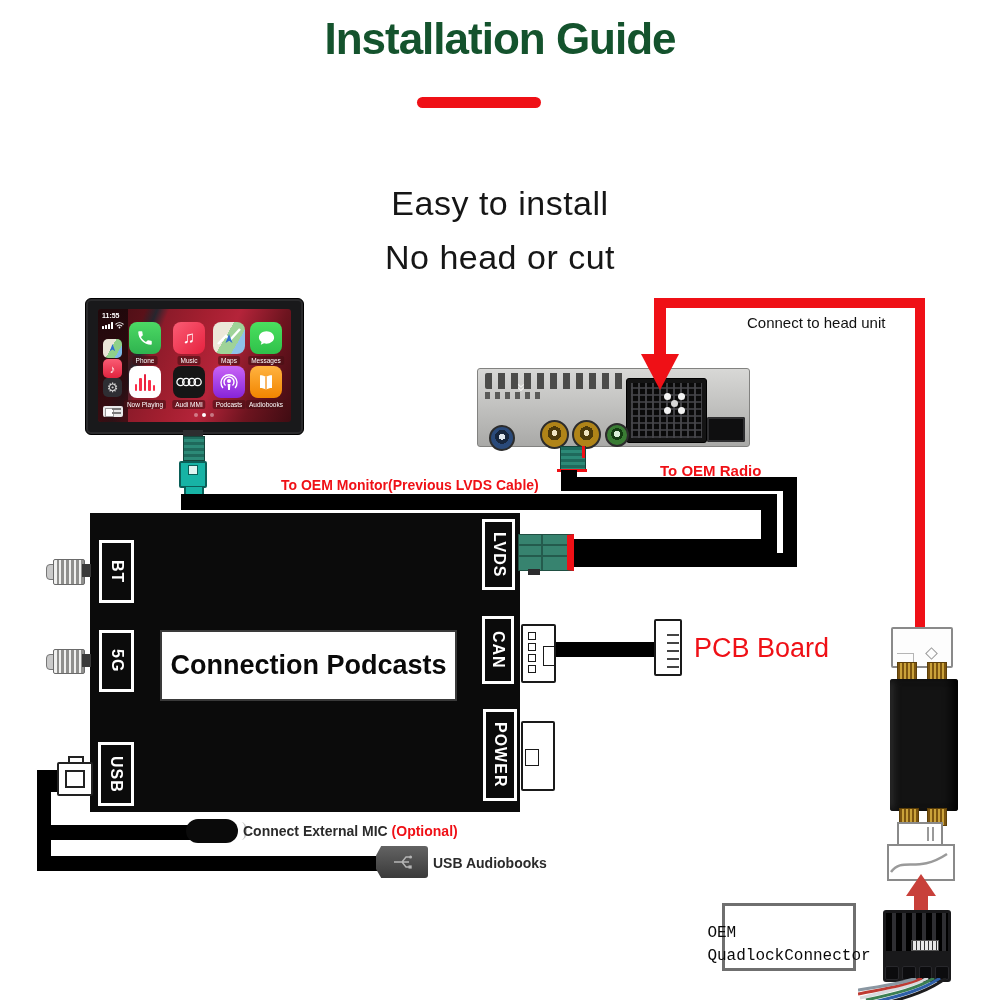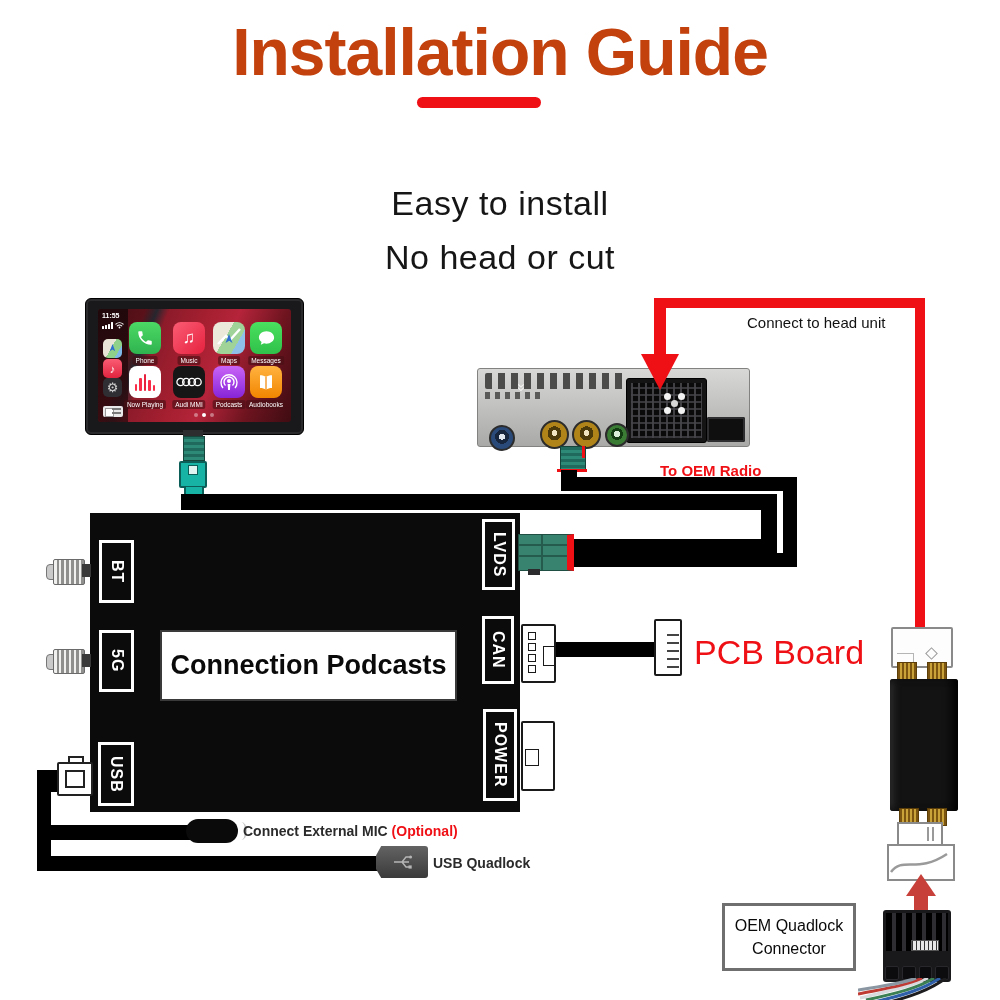--- a/index.html
+++ b/index.html
@@ -8,22 +8,22 @@
     --teal:#2f9381;
     --teal-bright:#17b3a5;
     --ink:#0b0b0b;
   }
   html,body{margin:0;padding:0;background:#fff;}
   .canvas{position:relative;width:1000px;height:1000px;overflow:hidden;background:#fff;
           font-family:"Liberation Sans",sans-serif;color:#111;}
   .abs{position:absolute;}
   .blk{position:absolute;background:#000;}
   
-  .title{left:0;right:0;top:14px;text-align:center;font-size:66px;font-weight:bold;
-         letter-spacing:-1px;color:#c2410c;}
+  .title{left:0;right:0;top:14px;text-align:center;font-size:44px;font-weight:bold;
+         letter-spacing:-1px;color:#14532d;}
   .title-underline{left:417px;top:97px;width:124px;height:11px;border-radius:6px;background:var(--red);}
   .tagline{left:0;right:0;text-align:center;font-size:34px;font-weight:400;color:#161616;letter-spacing:.5px;}
   
   .monitor{left:85px;top:298px;width:217px;height:135px;background:#19191b;border-radius:6px;
            border:1px solid #000;box-shadow:inset 0 0 0 2px #2a2a2c;}
   .screen{position:absolute;left:12px;top:10px;width:193px;height:113px;border-radius:3px;overflow:hidden;
           background:linear-gradient(112deg,#450d13 0%,#5a1119 20%,#26262e 25%,#8d1b2a 30%,#a41f30 46%,#b5243a 60%,#6d141f 80%,#3f0c12 100%);}
   .cp-sidebar{position:absolute;left:0;top:0;width:30px;height:113px;
               background:linear-gradient(rgba(25,7,9,.85),rgba(48,12,16,.8));}
   .cp-time{position:absolute;left:4px;top:3px;font-size:7px;font-weight:bold;color:#fff;}
@@ -75,21 +75,21 @@
   
   .red-h{left:654px;top:298px;width:271px;height:10px;background:var(--red);}
   .red-v{left:915px;top:298px;width:10px;height:330px;background:var(--red);}
   .red-arrow-shaft{left:654px;top:300px;width:12px;height:58px;background:var(--red);}
   .red-arrow-head{left:641px;top:354px;width:0;height:0;border-left:19px solid transparent;
                   border-right:19px solid transparent;border-top:36px solid var(--red);}
   
   .t-head{left:747px;top:314px;font-size:15px;color:#111;}
   .t-radio{left:660px;top:462px;font-size:15px;font-weight:bold;color:var(--red);}
   .t-mon{left:281px;top:477px;font-size:14px;font-weight:bold;color:var(--red);}
-  .t-pcb{left:694px;top:633px;font-size:34px;color:var(--red);text-align:center;}
+  .t-pcb{left:694px;top:633px;font-size:27px;color:var(--red);text-align:center;}
   .t-mic{left:243px;top:823px;font-size:14px;font-weight:bold;color:#2b2b2b;}
   .t-mic b{color:var(--red);}
   .t-usb{left:433px;top:855px;font-size:14px;font-weight:bold;color:#2b2b2b;}
   
   .mainbox{left:90px;top:513px;width:430px;height:299px;background:var(--ink);}
   .plabel{position:absolute;border:3px solid #fff;background:var(--ink);display:flex;align-items:center;justify-content:center;}
   .plabel span{writing-mode:vertical-rl;text-orientation:sideways;color:#fff;font-weight:bold;font-size:16px;letter-spacing:1px;}
   .cd-label{left:160px;top:630px;width:293px;height:67px;background:#fff;border:2px solid #3a3a3a;
             display:flex;align-items:center;justify-content:center;font-size:27px;font-weight:bold;color:#0a0a0a;white-space:nowrap;}
   
@@ -130,22 +130,22 @@
   .oemq{left:883px;top:910px;width:68px;height:72px;background:#19191b;border-radius:3px;}
   .oemq .grid{position:absolute;left:3px;top:3px;right:3px;height:38px;
       background:repeating-linear-gradient(90deg,#000 0 6px,#2e2e32 6px 10px),
                  repeating-linear-gradient(0deg,rgba(0,0,0,.8) 0 6px,rgba(70,70,76,.8) 6px 10px),#101012;}
   .oemq .strip{position:absolute;left:28px;top:30px;width:26px;height:9px;background:#e8e8e8;
       border:1px solid #555;background-image:repeating-linear-gradient(90deg,#333 0 1px,rgba(0,0,0,0) 1px 4px);}
   .oemq .tabs{position:absolute;left:2px;bottom:2px;right:2px;height:14px;display:flex;gap:3px;}
   .oemq .tabs i{flex:1;background:#0c0c0e;border-radius:2px;border:1px solid #28282c;}
   
   .oem-label{left:722px;top:903px;width:128px;height:62px;background:#fff;border:3px solid #6f6f6f;
-             display:flex;flex-direction:column;align-items:center;justify-content:center;
-             font-size:16px;color:#0a0a0a;line-height:1.45;}
+             display:flex;flex-direction:row;align-items:flex-end;justify-content:center;
+             font-size:16px;color:#0a0a0a;line-height:1.45;font-family:Liberation Mono, monospace;}
   
   .usb-plug{left:57px;top:762px;width:32px;height:30px;background:#fff;border:2px solid #222;border-radius:2px;}
   .usb-plug i{position:absolute;left:6px;top:6px;width:16px;height:14px;border:2px solid #222;}
   .usb-plug-tab{left:68px;top:756px;width:12px;height:7px;background:#fff;border:2px solid #222;border-bottom:none;}
   .mic-cap{left:186px;top:819px;width:52px;height:24px;background:#0a0a0a;border-radius:12px;}
   .mic-arc{left:236px;top:822px;width:9px;height:18px;border-right:2px solid #c5c5c5;border-radius:50%;}
   .usb-f{left:376px;top:846px;width:52px;height:32px;border-radius:3px;
          background:linear-gradient(#636363,#3a3a3a);
          clip-path:polygon(0 30%,10% 0,100% 0,100% 100%,10% 100%,0 72%);}
   .usb-f svg{position:absolute;left:16px;top:7px;}
@@ -293,20 +293,21 @@
 
   <div class="blk" style="left:561px;top:470px;width:16px;height:14px"></div>
   <div class="blk" style="left:561px;top:477px;width:236px;height:14px"></div>
   <div class="blk" style="left:783px;top:477px;width:14px;height:90px"></div>
   <div class="blk" style="left:566px;top:553px;width:231px;height:14px"></div>
   <div class="blk" style="left:181px;top:494px;width:596px;height:16px"></div>
   <div class="blk" style="left:761px;top:494px;width:16px;height:59px"></div>
   <div class="blk" style="left:566px;top:539px;width:211px;height:14px"></div>
 
   <div class="abs t-radio">To OEM Radio</div>
+  <div class="abs t-mon">To OEM Monitor(Previous LVDS Cable)</div>
 
   <div class="abs mainbox"></div>
   <div class="plabel" style="left:99px;top:540px;width:29px;height:57px">
       <span>BT</span>
     </div>
   <div class="plabel" style="left:99px;top:630px;width:29px;height:56px">
       <span>5G</span>
     </div>
   <div class="plabel" style="left:98px;top:742px;width:30px;height:58px">
       <span>USB</span>
@@ -412,15 +413,15 @@
   <div class="blk" style="left:37px;top:856px;width:341px;height:15px"></div>
   <div class="abs usb-f">
     <svg width="22" height="18" viewBox="0 0 22 18">
       <g stroke="#b5b5b5" stroke-width="1.4" fill="none">
         <path d="M2 9 H17 M10 9 L14 4 h3 M10 9 L14 14 h3"></path>
       </g>
       <circle cx="18.5" cy="4" r="1.6" fill="#b5b5b5"></circle>
       <rect x="16.5" y="12.4" width="3.2" height="3.2" fill="#b5b5b5"></rect>
     </svg>
   </div>
-  <div class="abs t-usb">USB Quadlock</div>
+  <div class="abs t-usb">USB Audiobooks</div>
 
 </div>
 
 </body></html>

